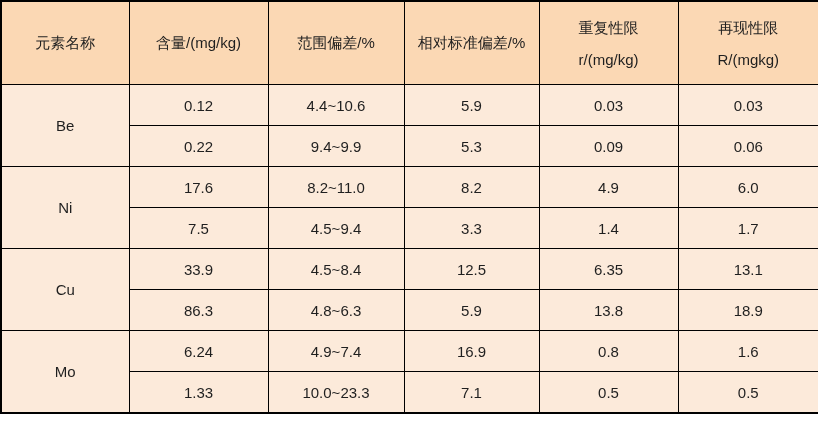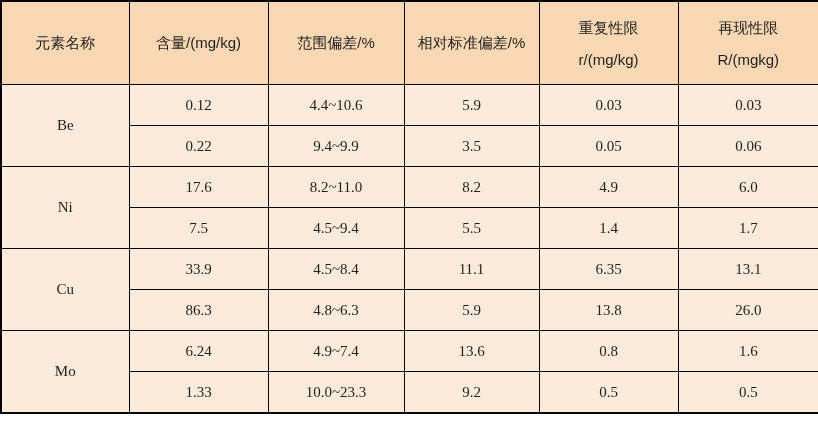--- a/index.html
+++ b/index.html
@@ -31,21 +31,20 @@
     padding: 0;
     overflow: hidden;
   }
   thead th {
     background: var(--header-bg, #fbd8b4);
     height: 82px;
   }
   tbody td {
     background: var(--body-bg, #fceada);
     height: 40px;
-    font-family: Liberation Serif, serif;
   }
   .hdr2 {
     display: flex;
     flex-direction: column;
     align-items: center;
     justify-content: center;
     gap: 13px;
     height: 100%;
   }
 </style>
@@ -87,64 +86,64 @@
           <td rowspan="2">Be</td>
           <td>0.12</td>
           <td>4.4~10.6</td>
           <td>5.9</td>
           <td>0.03</td>
           <td>0.03</td>
         </tr>
         <tr>
           <td>0.22</td>
           <td>9.4~9.9</td>
-          <td>3.5</td>
-          <td>0.05</td>
+          <td>5.3</td>
+          <td>0.09</td>
           <td>0.06</td>
         </tr>
         <tr>
           <td rowspan="2">Ni</td>
           <td>17.6</td>
           <td>8.2~11.0</td>
           <td>8.2</td>
           <td>4.9</td>
           <td>6.0</td>
         </tr>
         <tr>
           <td>7.5</td>
           <td>4.5~9.4</td>
-          <td>5.5</td>
+          <td>3.3</td>
           <td>1.4</td>
           <td>1.7</td>
         </tr>
         <tr>
           <td rowspan="2">Cu</td>
           <td>33.9</td>
           <td>4.5~8.4</td>
-          <td>11.1</td>
+          <td>12.5</td>
           <td>6.35</td>
           <td>13.1</td>
         </tr>
         <tr>
           <td>86.3</td>
           <td>4.8~6.3</td>
           <td>5.9</td>
           <td>13.8</td>
-          <td>26.0</td>
+          <td>18.9</td>
         </tr>
         <tr>
           <td rowspan="2">Mo</td>
           <td>6.24</td>
           <td>4.9~7.4</td>
-          <td>13.6</td>
+          <td>16.9</td>
           <td>0.8</td>
           <td>1.6</td>
         </tr>
         <tr>
           <td>1.33</td>
           <td>10.0~23.3</td>
-          <td>9.2</td>
+          <td>7.1</td>
           <td>0.5</td>
           <td>0.5</td>
         </tr>
       </tbody>
   </table>
 </div>
 
 </body></html>

